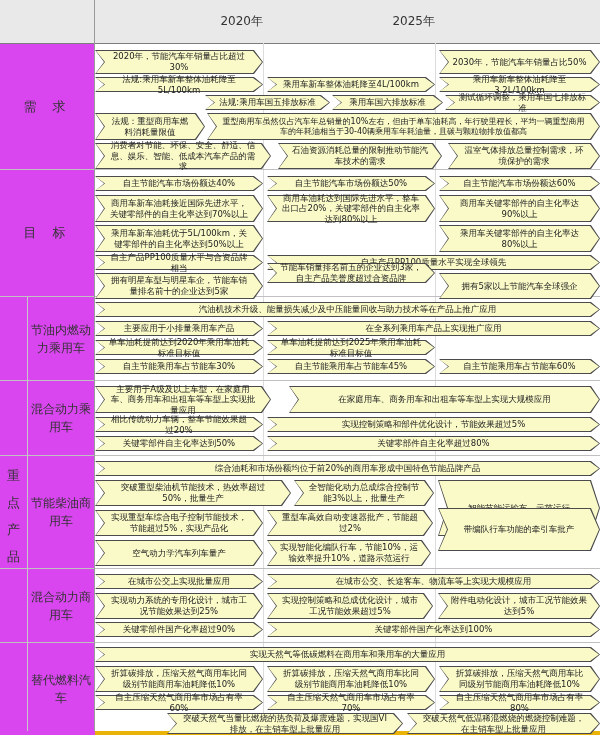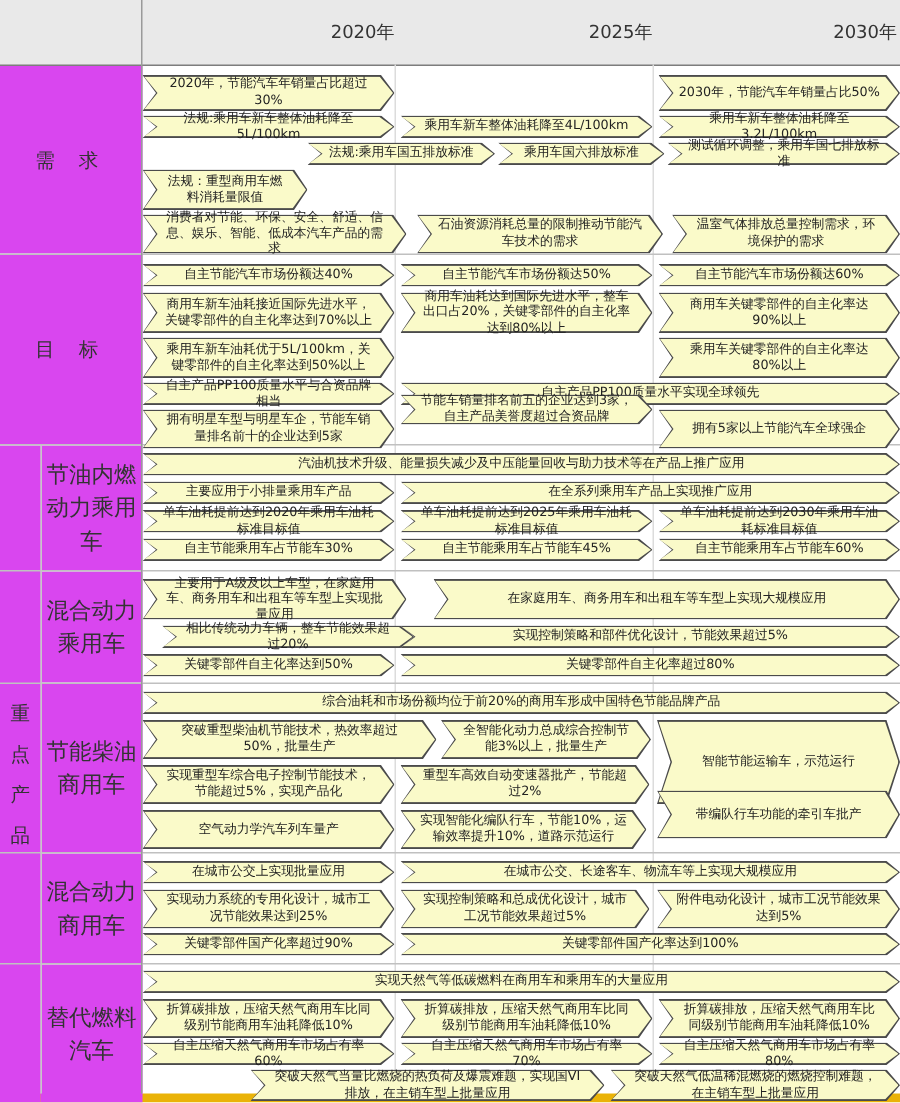--- a/index.html
+++ b/index.html
@@ -1,28 +1,28 @@
 <!DOCTYPE html>
 <html><head>
 <meta charset="utf-8">
 <style>
   html,body{margin:0;padding:0}
   body{width:600px;height:735px;overflow:hidden;background:#fff;
        font-family:"DejaVu Sans","Liberation Sans",sans-serif;color:#222}
-  .chart{position:relative;width:600px;height:735px;background:#fff;border-bottom:6px solid #eab308;box-sizing:border-box}
+  .chart{position:relative;width:600px;height:735px;background:#fff;border-bottom:4px solid #eab308;box-sizing:border-box}
   
   .hdr{position:absolute;left:0;top:0;width:600px;height:43px;background:#E9E9E9;border-bottom:1px solid #7d7d7d}
   .year{position:absolute;top:0;height:43px;display:flex;align-items:center;justify-content:flex-end;
         font-size:12px;color:#333}
   
   .side{position:absolute;background:#d946ef;display:flex;align-items:center;justify-content:center;
         box-sizing:border-box}
   .side.main{left:0;width:95px;font-size:13px;letter-spacing:6px;color:#333}
   .side.outer{left:0;width:27px;flex-direction:column;gap:9px;font-size:13px;color:#333}
-  .side.sub{left:27px;width:68px;font-size:15px;text-align:center;line-height:1.5;color:#333;padding:0 3px}
+  .side.sub{left:27px;width:68px;font-size:12px;text-align:center;line-height:1.5;color:#333;padding:0 3px}
   
   .vline{position:absolute;top:43px;bottom:0;width:1px;background:#dcdcdc}
   .hline{position:absolute;left:0;width:600px;height:1px;background:#c0c0c0}
   .lborder{position:absolute;left:94px;top:0;bottom:0;width:1px;background:#9a9a9a}
   .iborder{position:absolute;left:27px;top:297px;bottom:0;width:1px;background:#c6c6c6}
   
   .content{position:absolute;left:95px;top:0;width:505px;height:735px}
   .ar{position:absolute;--cp:polygon(0 0,calc(100% - 9px) 0,100% 50%,calc(100% - 9px) 100%,0 100%,9px 50%)}
   .ar i{position:absolute;display:block}
   .ar .b{inset:0;background:#4b4b4b;clip-path:var(--cp)}
@@ -32,21 +32,20 @@
   .ar.small .t{font-size:8px}
 </style>
 </head>
 <body>
 
 <div class="chart">
 
   <div class="hdr"></div>
   <div class="year" style="left:95px;width:168px">2020年</div>
   <div class="year" style="left:267px;width:168px">2025年</div>
-  <div class="year" style="left:439px;width:159px">2030年</div>
 
   <div class="vline" style="left:263px"></div>
   <div class="vline" style="left:435px"></div>
 
   <div class="side main" style="top:44px;height:125px">需 求</div>
   <div class="side main" style="top:170px;height:126px">目 标</div>
   <div class="side outer" style="top:297px;height:438px">
     <span>重</span>
     <span>点</span>
     <span>产</span>
@@ -110,20 +109,25 @@
         <i class="b"></i>
         <i class="f"></i>
         <span class="t">测试循环调整，乘用车国七排放标准</span>
       </div>
 
     <div class="ar" style="left:0;top:113px;width:110px;height:27px">
         <i class="b"></i>
         <i class="f"></i>
         <span class="t">法规：重型商用车燃料消耗量限值</span>
       </div>
+    <div class="ar small" style="left:112px;top:113px;width:393px;height:27px">
+        <i class="b"></i>
+        <i class="f"></i>
+        <span class="t">重型商用车虽然仅占汽车年总销量的10%左右，但由于单车油耗高，年行驶里程长，平均一辆重型商用车的年耗油相当于30-40辆乘用车年耗油量，且碳与颗粒物排放值都高</span>
+      </div>
 
     <div class="ar" style="left:0;top:143px;width:176px;height:26px">
         <i class="b"></i>
         <i class="f"></i>
         <span class="t">消费者对节能、环保、安全、舒适、信息、娱乐、智能、低成本汽车产品的需求</span>
       </div>
     <div class="ar" style="left:183px;top:143px;width:164px;height:26px">
         <i class="b"></i>
         <i class="f"></i>
         <span class="t">石油资源消耗总量的限制推动节能汽车技术的需求</span>
@@ -222,25 +226,20 @@
     <div class="ar" style="left:0;top:340px;width:168px;height:15px">
         <i class="b"></i>
         <i class="f"></i>
         <span class="t">单车油耗提前达到2020年乘用车油耗标准目标值</span>
       </div>
     <div class="ar" style="left:172px;top:340px;width:168px;height:15px">
         <i class="b"></i>
         <i class="f"></i>
         <span class="t">单车油耗提前达到2025年乘用车油耗标准目标值</span>
       </div>
-    <div class="ar" style="left:344px;top:340px;width:161px;height:15px">
-        <i class="b"></i>
-        <i class="f"></i>
-        <span class="t">单车油耗提前达到2030年乘用车油耗标准目标值</span>
-      </div>
     <div class="ar" style="left:0;top:359px;width:168px;height:15px">
         <i class="b"></i>
         <i class="f"></i>
         <span class="t">自主节能乘用车占节能车30%</span>
       </div>
     <div class="ar" style="left:172px;top:359px;width:168px;height:15px">
         <i class="b"></i>
         <i class="f"></i>
         <span class="t">自主节能乘用车占节能车45%</span>
       </div>
@@ -253,21 +252,21 @@
     <div class="ar" style="left:0;top:386px;width:176px;height:27px">
         <i class="b"></i>
         <i class="f"></i>
         <span class="t">主要用于A级及以上车型，在家庭用车、商务用车和出租车等车型上实现批量应用</span>
       </div>
     <div class="ar" style="left:194px;top:386px;width:311px;height:27px">
         <i class="b"></i>
         <i class="f"></i>
         <span class="t">在家庭用车、商务用车和出租车等车型上实现大规模应用</span>
       </div>
-    <div class="ar" style="left:13px;top:417px;width:168px;height:15px">
+    <div class="ar" style="left:0;top:417px;width:168px;height:15px">
         <i class="b"></i>
         <i class="f"></i>
         <span class="t">相比传统动力车辆，整车节能效果超过20%</span>
       </div>
     <div class="ar" style="left:172px;top:417px;width:333px;height:15px">
         <i class="b"></i>
         <i class="f"></i>
         <span class="t">实现控制策略和部件优化设计，节能效果超过5%</span>
       </div>
     <div class="ar" style="left:0;top:436px;width:168px;height:15px">
@@ -314,21 +313,21 @@
     <div class="ar" style="left:0;top:540px;width:168px;height:26px">
         <i class="b"></i>
         <i class="f"></i>
         <span class="t">空气动力学汽车列车量产</span>
       </div>
     <div class="ar" style="left:172px;top:540px;width:164px;height:26px">
         <i class="b"></i>
         <i class="f"></i>
         <span class="t">实现智能化编队行车，节能10%，运输效率提升10%，道路示范运行</span>
       </div>
-    <div class="ar" style="left:343px;top:527px;width:162px;height:32px">
+    <div class="ar" style="left:343px;top:508px;width:162px;height:43px">
         <i class="b"></i>
         <i class="f"></i>
         <span class="t">带编队行车功能的牵引车批产</span>
       </div>
 
     <div class="ar" style="left:0;top:574px;width:168px;height:15px">
         <i class="b"></i>
         <i class="f"></i>
         <span class="t">在城市公交上实现批量应用</span>
       </div>

